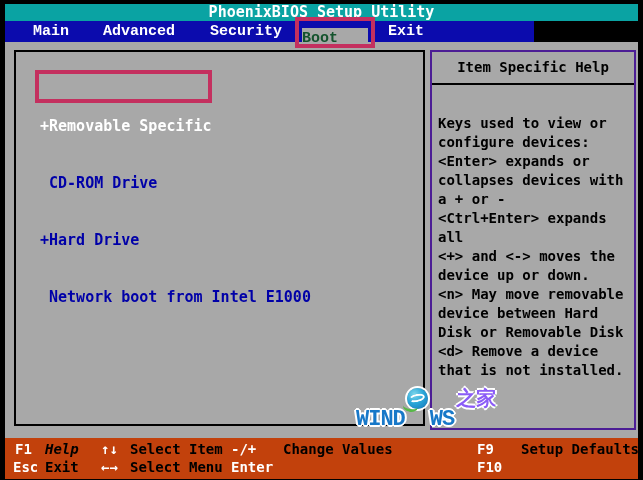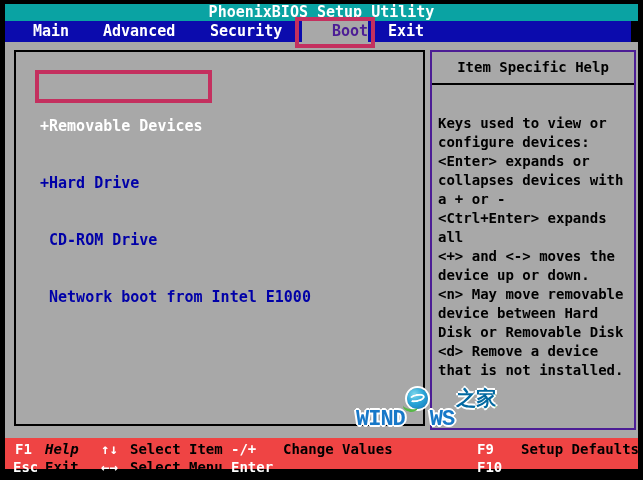--- a/index.html
+++ b/index.html
@@ -7,29 +7,30 @@
     position:relative;width:643px;height:480px;background:#000;overflow:hidden;
     font-family:"DejaVu Sans Mono",monospace;font-weight:bold;
   }
   
   .titlebar{
     position:absolute;left:5px;top:4px;width:633px;height:17px;
     background:#0aa3a3;color:#fff;text-align:center;
     font-size:15px;line-height:16px;overflow:hidden;
   }
   .menubar{
-    position:absolute;left:5px;top:21px;width:626px;height:21px;
+    position:absolute;left:5px;top:21px;width:529px;height:21px;
     background:#0b0bad;
+    font-family:Liberation Mono, monospace;
   }
   .menu-item{
     position:absolute;top:0;height:21px;line-height:21px;
     color:#fff;font-size:15px;cursor:default;
   }
   .menu-item.selected{
-    background:#a8a8a8;color:#4c1d95;text-align:right;
+    background:#a8a8a8;color:#14532d;text-align:left;margin-top:7px;
   }
   
   .body-bg{
     position:absolute;left:5px;top:42px;width:633px;height:396px;
     background:#a8a8a8;
   }
   .main-panel{
     position:absolute;left:14px;top:50px;width:407px;height:372px;
     border:2px solid #000;
   }
@@ -45,22 +46,22 @@
   }
   .help-header{
     height:31px;border-bottom:2px solid #000;
     text-align:center;line-height:31px;font-size:14px;
   }
   .help-body{
     padding:29px 0 0 6px;font-size:14px;line-height:19px;white-space:pre;
   }
   
   .legend{
-    position:absolute;left:5px;top:438px;width:633px;height:31px;
-    background:#ef4444;font-size:14px;
+    position:absolute;left:5px;top:438px;width:633px;height:41px;
+    background:#c2410c;font-size:14px;
   }
   .legend-row{position:absolute;left:0;width:100%;height:19px;line-height:19px;}
   .legend-row.r1{top:2px;}
   .legend-row.r2{top:20px;}
   .cell{position:absolute;white-space:pre;}
   .cell.key{color:#fff;}
   .cell.desc{color:#000;}
   
   .annotation{
     position:absolute;border:4px solid #c4305f;background:transparent;
@@ -72,21 +73,21 @@
   .wm-row1{display:flex;align-items:center;}
   .wm-word{
     font-family:Liberation Mono, monospace;font-weight:900;font-size:22px;
     color:#1778c8;letter-spacing:-1px;line-height:22px;
     text-shadow:-2px 0 #fff,2px 0 #fff,0 -2px #fff,0 2px #fff,
       -1px -1px #fff,1px 1px #fff,-1px 1px #fff,1px -1px #fff;
     margin-top:44px;
   }
   .wm-cn{
     font-family:"DejaVu Sans",sans-serif;font-weight:900;font-size:20px;
-    color:#0369a1;margin-left:2px;line-height:22px;
+    color:#8b5cf6;margin-left:2px;line-height:22px;
     text-shadow:-2px 0 #fff,2px 0 #fff,0 -2px #fff,0 2px #fff,1px 1px #5cb84c;
   }
   .globe{
     width:21px;height:21px;border-radius:50%;position:relative;
     display:inline-block;margin:0 2px;flex:0 0 auto;
     background:radial-gradient(circle at 35% 30%,#7ed6ea 0%,#2aa6d8 45%,#1272b8 100%);
     box-shadow:0 0 0 2px #fff;
   }
   .globe::before{
     content:"";position:absolute;left:2px;top:6px;width:16px;height:8px;
@@ -116,23 +117,23 @@
     <div class="menu-item" style="left:98px;">Advanced</div>
     <div class="menu-item" style="left:205px;">Security</div>
     <div class="menu-item selected" style="left:297px;width:66px;">Boot</div>
     <div class="menu-item" style="left:383px;">Exit</div>
   </div>
 
   <div class="body-bg">
 
     <div class="main-panel" style="left:9px;top:8px;">
       <div class="boot-list">
-        <div class="boot-item selected">+Removable Devices</div>
+        <div class="boot-item selected">+Removable Specific</div>
+        <div class="boot-item"> CD-ROM Drive</div>
         <div class="boot-item">+Hard Drive</div>
-        <div class="boot-item"> CD-ROM Drive</div>
         <div class="boot-item"> Network boot from Intel E1000</div>
       </div>
     </div>
 
     <div class="help-panel" style="left:425px;top:8px;">
       <div class="help-header">Item Specific Help</div>
       <div class="help-body">Keys used to view or
 configure devices:
 &lt;Enter&gt; expands or
 collapses devices with

